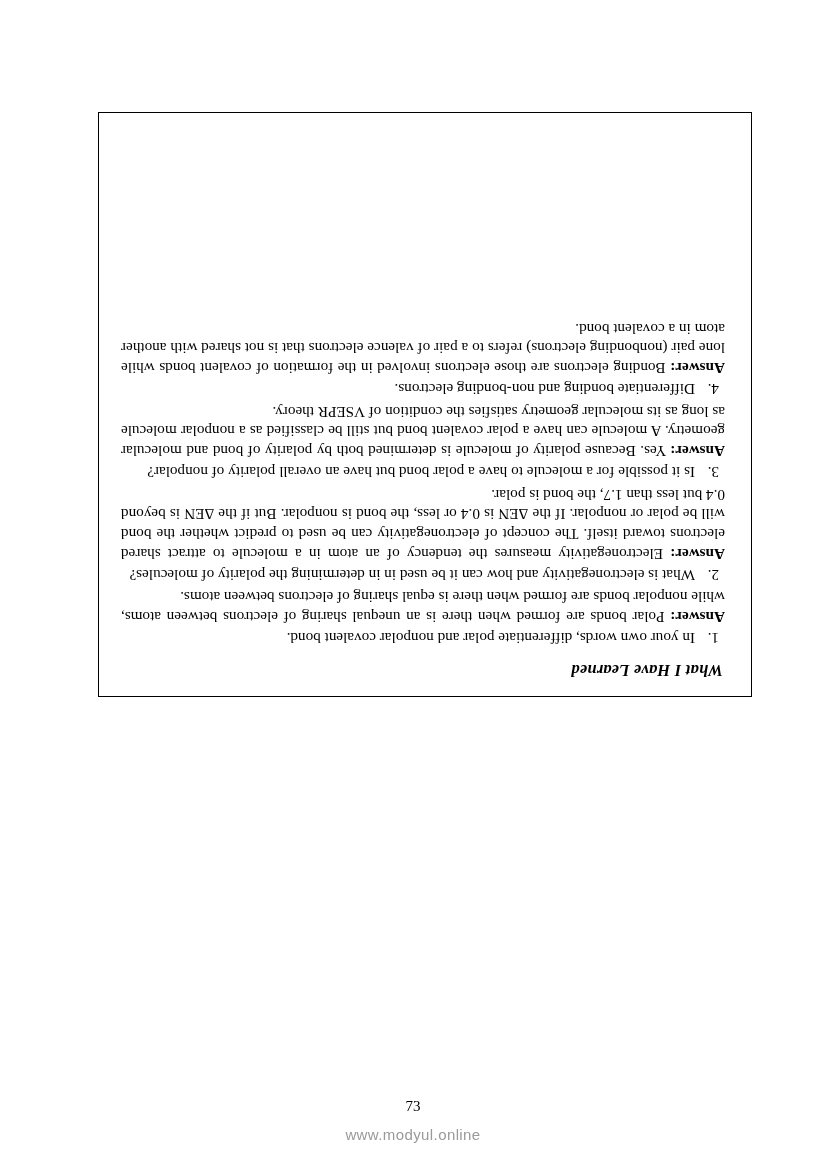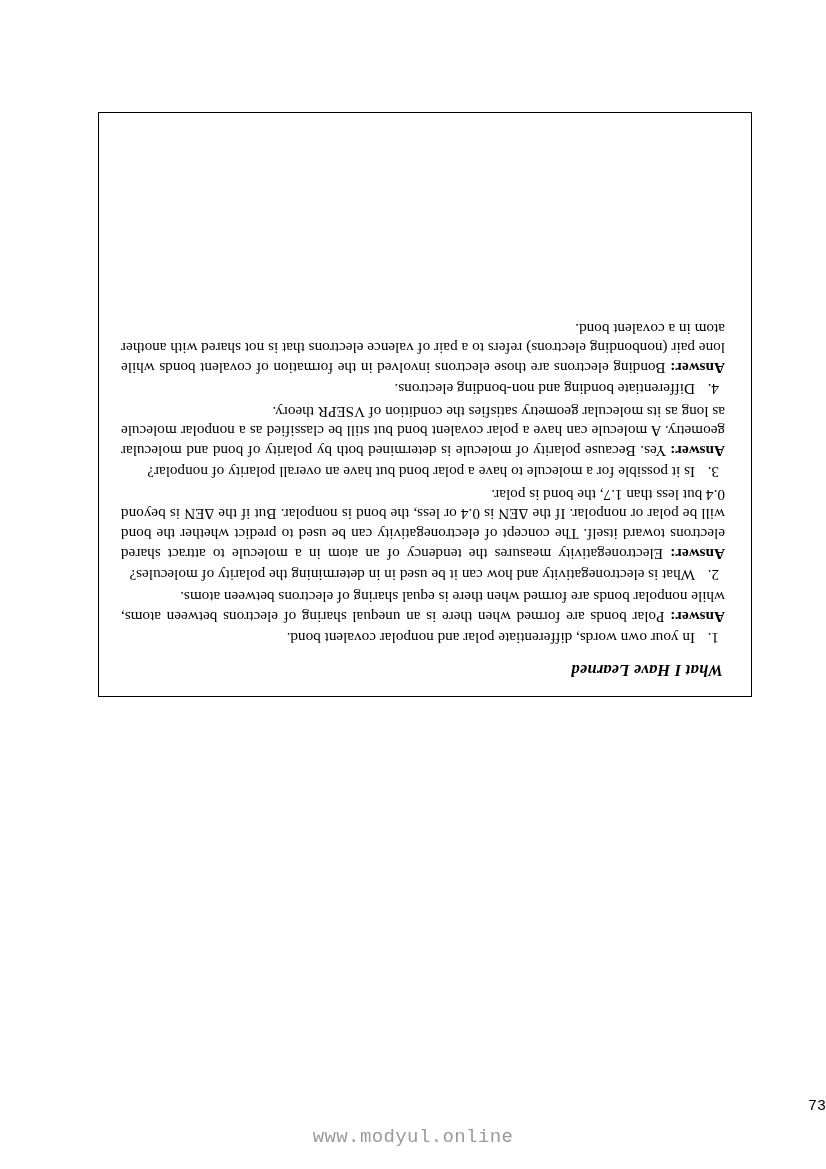--- a/index.html
+++ b/index.html
@@ -72,33 +72,33 @@
   }
   .answer .lab {
     font-weight: bold;
   }
 
   .page-number {
     position: absolute;
     left: 0;
     right: 0;
     top: 1098px;
-    text-align: right;
+    text-align: center;
     font-size: 15px;
-    font-family: Liberation Mono, monospace;
+    font-family: Liberation Serif, serif;
   }
   .watermark {
     position: absolute;
     left: 0;
     right: 0;
     top: 1126px;
     text-align: center;
-    font-size: 19px;
+    font-size: 15px;
     color: #9a9a9a;
-    font-family: Liberation Mono, monospace;
+    font-family: Liberation Sans, sans-serif;
     letter-spacing: 0.4px;
   }
 </style>
 </head>
 <body>
 
 <div class="page-box">
   <div class="page-inner">
 
     <div class="section-title">What I Have Learned</div>

